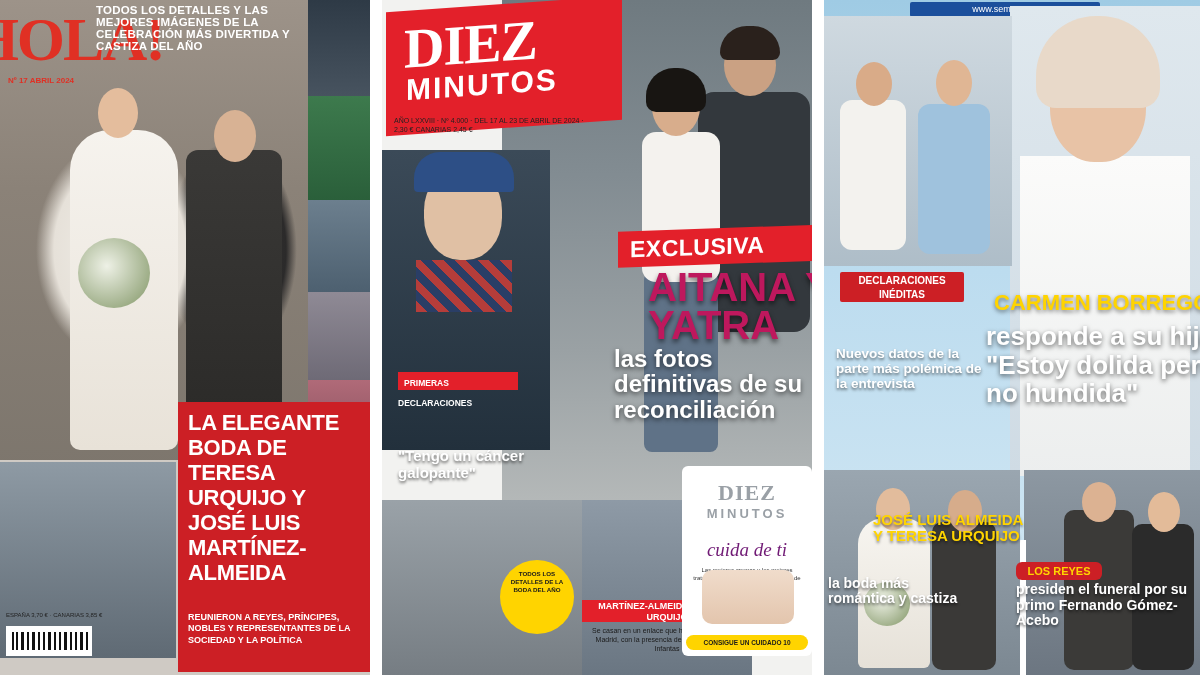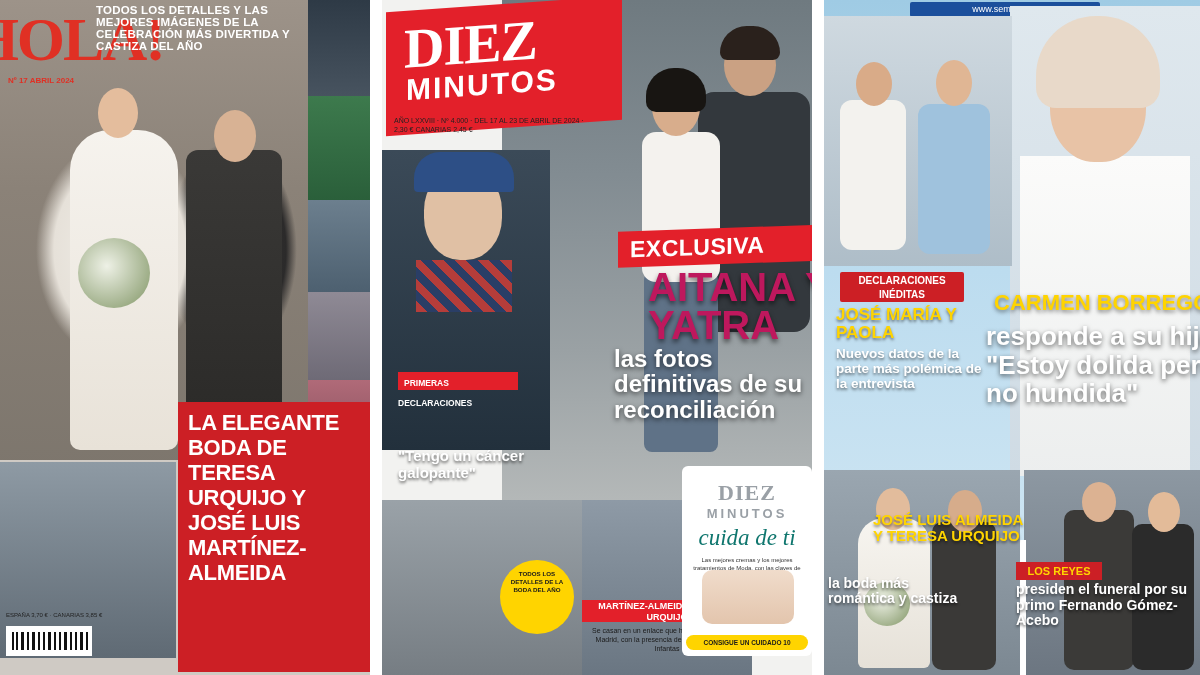--- a/index.html
+++ b/index.html
@@ -68,21 +68,21 @@
   .c2 .botleft{position:absolute;left:0;top:500px;width:200px;height:175px;background:linear-gradient(180deg,#9aa2a8,#767d83);}
   .c2 .botmid{position:absolute;left:200px;top:500px;width:170px;height:175px;background:linear-gradient(180deg,#8e9aa6,#6a7682);}
   .c2 .yellowbadge{position:absolute;left:118px;top:560px;width:74px;height:74px;border-radius:50%;background:#ffd400;}
   .c2 .yellowbadge p{margin:0;padding:10px 6px 0;font-size:6.2px;font-weight:bold;color:#1a1a1a;text-align:center;line-height:1.25;}
   .c2 .redstrip{position:absolute;left:200px;top:600px;width:170px;height:22px;background:#e3202a;}
   .c2 .redstrip span{display:block;color:#fff;font-size:9px;font-weight:bold;text-align:center;line-height:11px;padding-top:1px;}
   .c2 .redcaption{position:absolute;left:204px;top:626px;width:162px;font-size:7px;color:#1a1a1a;text-align:center;line-height:1.3;}
   .c2 .promo{position:absolute;left:300px;top:466px;width:130px;height:190px;background:#fff;border-radius:6px;}
   .c2 .promo h4{margin:0;padding:14px 0 0;text-align:center;font-size:22px;color:#9aa0a6;font-family:"Liberation Serif",serif;font-weight:bold;letter-spacing:1px;}
   .c2 .promo h5{margin:0;text-align:center;font-size:13px;color:#9aa0a6;letter-spacing:3px;}
-  .c2 .promo .cuida{margin:4px 0 0;text-align:center;font-size:23px;color:#0f766e;font-family:"Liberation Serif",serif;font-style:italic;}
+  .c2 .promo .cuida{margin:18px 0 0;text-align:center;font-size:19px;color:#701a75;font-family:"Liberation Serif",serif;font-style:italic;}
   .c2 .promo .small{margin:6px 8px 0;font-size:6px;color:#333;text-align:center;line-height:1.3;}
   .c2 .promo .legs{position:absolute;left:20px;top:104px;width:92px;height:54px;background:linear-gradient(180deg,#f0dccb,#e3c5ad);border-radius:10px;}
   .c2 .promo .cta{position:absolute;left:4px;bottom:6px;width:122px;height:15px;background:#ffd400;border-radius:8px;}
   .c2 .promo .cta span{display:block;text-align:center;font-size:6.5px;font-weight:bold;line-height:15px;color:#1a1a1a;}
 
   
   .c3 .bg{position:absolute;inset:0;background:linear-gradient(180deg,#9fcbe4 0%,#bcdcef 40%,#d5e9f4 100%);}
   .c3 .weburl{position:absolute;left:86px;top:2px;width:190px;height:15px;background:#1b4f9c;border-radius:2px;}
   .c3 .weburl span{display:block;text-align:center;color:#fff;font-size:9px;line-height:15px;}
   .c3 .masthead{position:absolute;left:6px;top:18px;font-size:52px;font-weight:bold;color:#e3202a;font-family:"Liberation Serif",serif;font-style:italic;letter-spacing:-1px;text-shadow:2px 2px 0 #fff;}
@@ -107,21 +107,21 @@
   .c3 .bl-groom{position:absolute;left:108px;top:52px;width:64px;height:148px;background:#3a3937;border-radius:10px;}
   .c3 .bl-groomhead{position:absolute;left:124px;top:20px;width:34px;height:42px;border-radius:50%;background:#d6ac8b;}
   .c3 .bl-bouquet{position:absolute;left:40px;top:112px;width:46px;height:44px;border-radius:50%;background:radial-gradient(circle at 40% 40%,#eef1e6,#7f9463);}
   .c3 .botrightphoto{position:absolute;left:200px;top:470px;width:180px;height:205px;background:linear-gradient(180deg,#8d98a2,#6c7681);}
   .c3 .br-man{position:absolute;left:40px;top:40px;width:70px;height:160px;background:#3b3a38;border-radius:10px;}
   .c3 .br-manhead{position:absolute;left:58px;top:12px;width:34px;height:40px;border-radius:50%;background:#dcb292;}
   .c3 .br-woman{position:absolute;left:108px;top:54px;width:62px;height:146px;background:#2b2b2b;border-radius:10px;}
   .c3 .br-womanhead{position:absolute;left:124px;top:22px;width:32px;height:40px;border-radius:50%;background:#e3bb99;}
   .c3 .bl-yellow{position:absolute;left:4px;top:512px;width:154px;color:#ffd400;font-weight:bold;font-size:15px;line-height:1.06;text-shadow:0 2px 3px rgba(0,0,0,.5);margin-left:45px;}
   .c3 .bl-white{position:absolute;left:4px;top:576px;width:150px;color:#fff;font-weight:bold;font-size:14px;line-height:1.1;text-shadow:0 2px 3px rgba(0,0,0,.55);}
-  .c3 .reyes-badge{position:absolute;left:192px;top:562px;width:86px;height:18px;background:#cc1f25;border-radius:0;}
+  .c3 .reyes-badge{position:absolute;left:192px;top:562px;width:86px;height:18px;background:#cc1f25;border-radius:6px;}
   .c3 .reyes-badge span{display:block;text-align:center;color:#ffd400;font-weight:bold;font-size:11px;line-height:18px;}
   .c3 .reyes-text{position:absolute;left:192px;top:582px;width:190px;color:#fff;font-weight:bold;font-size:14px;line-height:1.12;text-shadow:0 2px 3px rgba(0,0,0,.55);}
   .c3 .whitebar{position:absolute;left:196px;top:540px;width:6px;height:135px;background:#fff;}
 </style>
 </head>
 <body>
 
 <div class="stage">
 
   <div class="cover c1">
@@ -143,20 +143,21 @@
     </div>
 
     <div class="masthead">¡HOLA!</div>
     <div class="mastsub">Nº 17 ABRIL 2024</div>
     <div class="topline up">TODOS LOS DETALLES Y LAS MEJORES IMÁGENES DE LA CELEBRACIÓN MÁS DIVERTIDA Y CASTIZA DEL AÑO</div>
 
     <div class="bottomstrip"></div>
     <div class="bottomphoto"></div>
     <div class="redblock"></div>
     <div class="redtitle up">LA ELEGANTE BODA DE TERESA URQUIJO Y JOSÉ LUIS MARTÍNEZ-ALMEIDA</div>
+    <div class="redsub up">REUNIERON A REYES, PRÍNCIPES, NOBLES Y REPRESENTANTES DE LA SOCIEDAD Y LA POLÍTICA</div>
     <div class="pricetag">ESPAÑA 3,70 € · CANARIAS 3,85 €</div>
     <div class="barcode">
       <i style="left:6px"></i>
         <i style="left:10px"></i>
         <i style="left:15px;width:3px"></i>
         <i style="left:21px"></i>
       <i style="left:26px;width:3px"></i>
         <i style="left:32px"></i>
         <i style="left:37px"></i>
         <i style="left:42px;width:3px"></i>
@@ -244,21 +245,20 @@
     <div class="leftphoto">
       <div class="lp-man"></div>
       <div class="lp-manhead"></div>
       <div class="lp-woman"></div>
       <div class="lp-womanhead"></div>
     </div>
 
     <div class="redlabel">
       <span>DECLARACIONES INÉDITAS</span>
     </div>
-    <div class="yellowname up">JOSÉ MARÍA Y PAOLA</div>
     <div class="whitelead">Nuevos datos de la parte más polémica de la entrevista</div>
 
     <div class="carmenname up">CARMEN BORREGO</div>
     <div class="carmenquote">responde a su hija "Estoy dolida pero no hundida"</div>
 
     <div class="botleftphoto">
       <div class="bl-bride"></div>
       <div class="bl-groom"></div>
       <div class="bl-bridehead"></div>
       <div class="bl-groomhead"></div>

